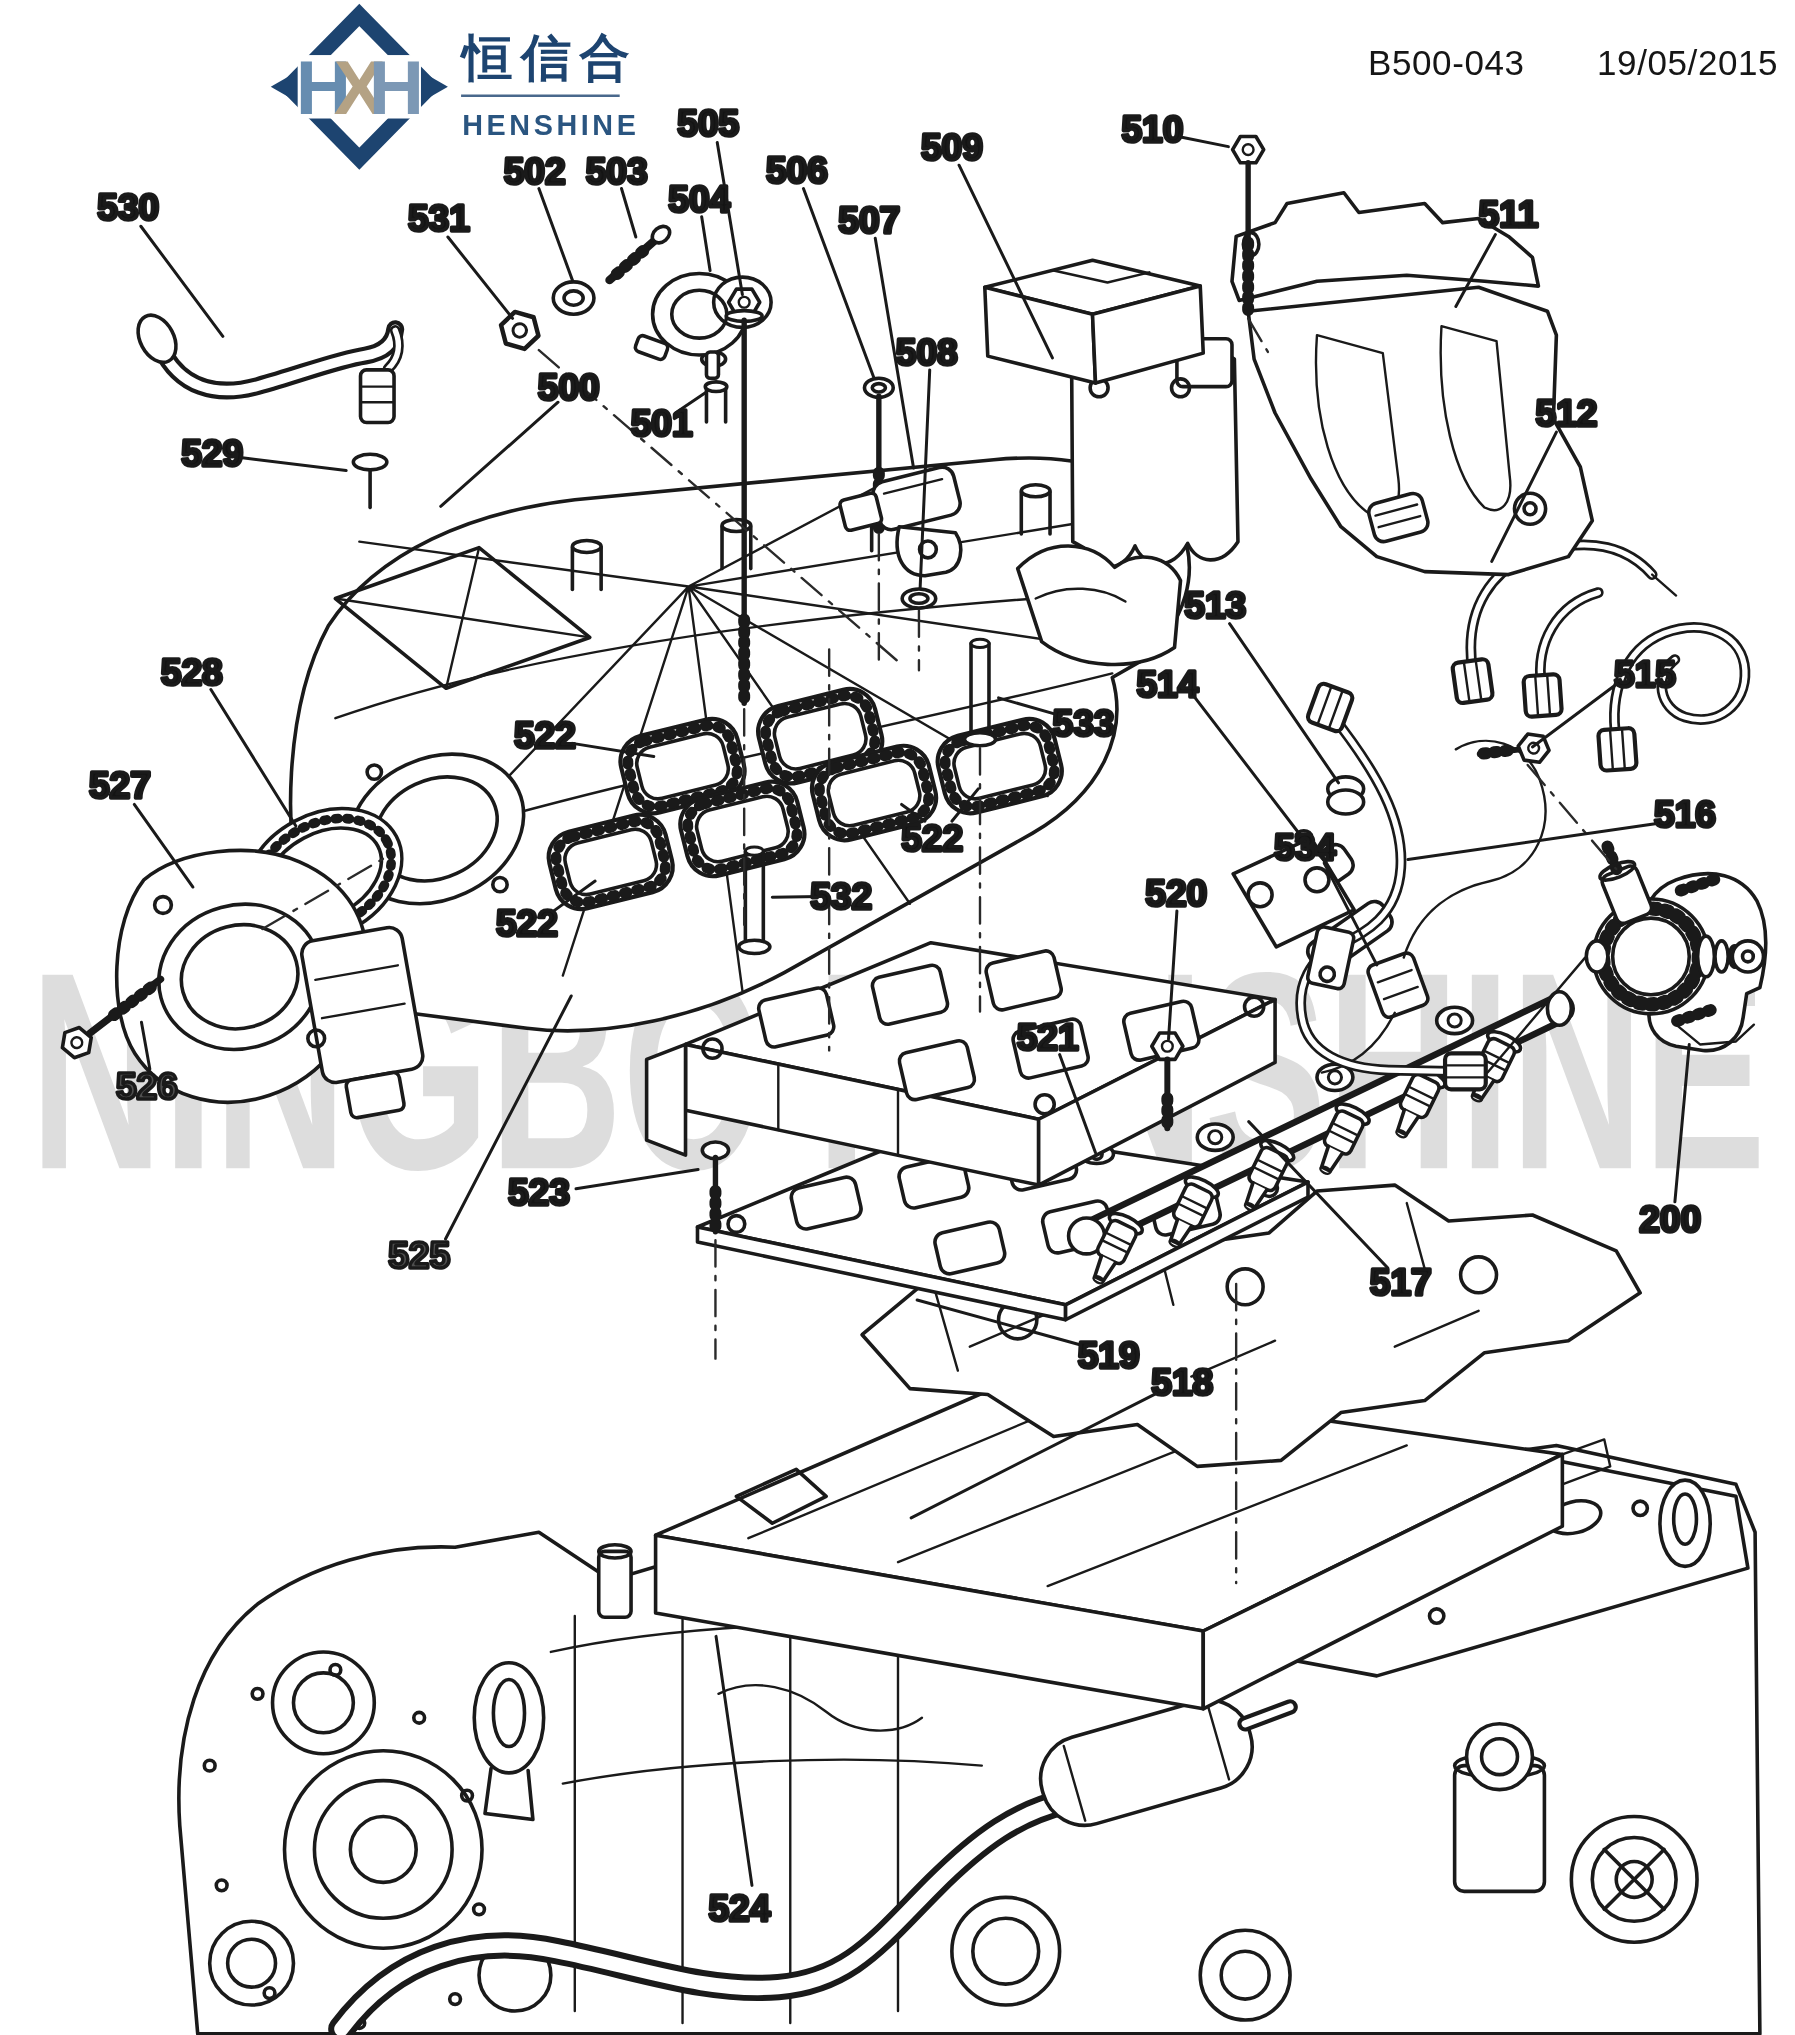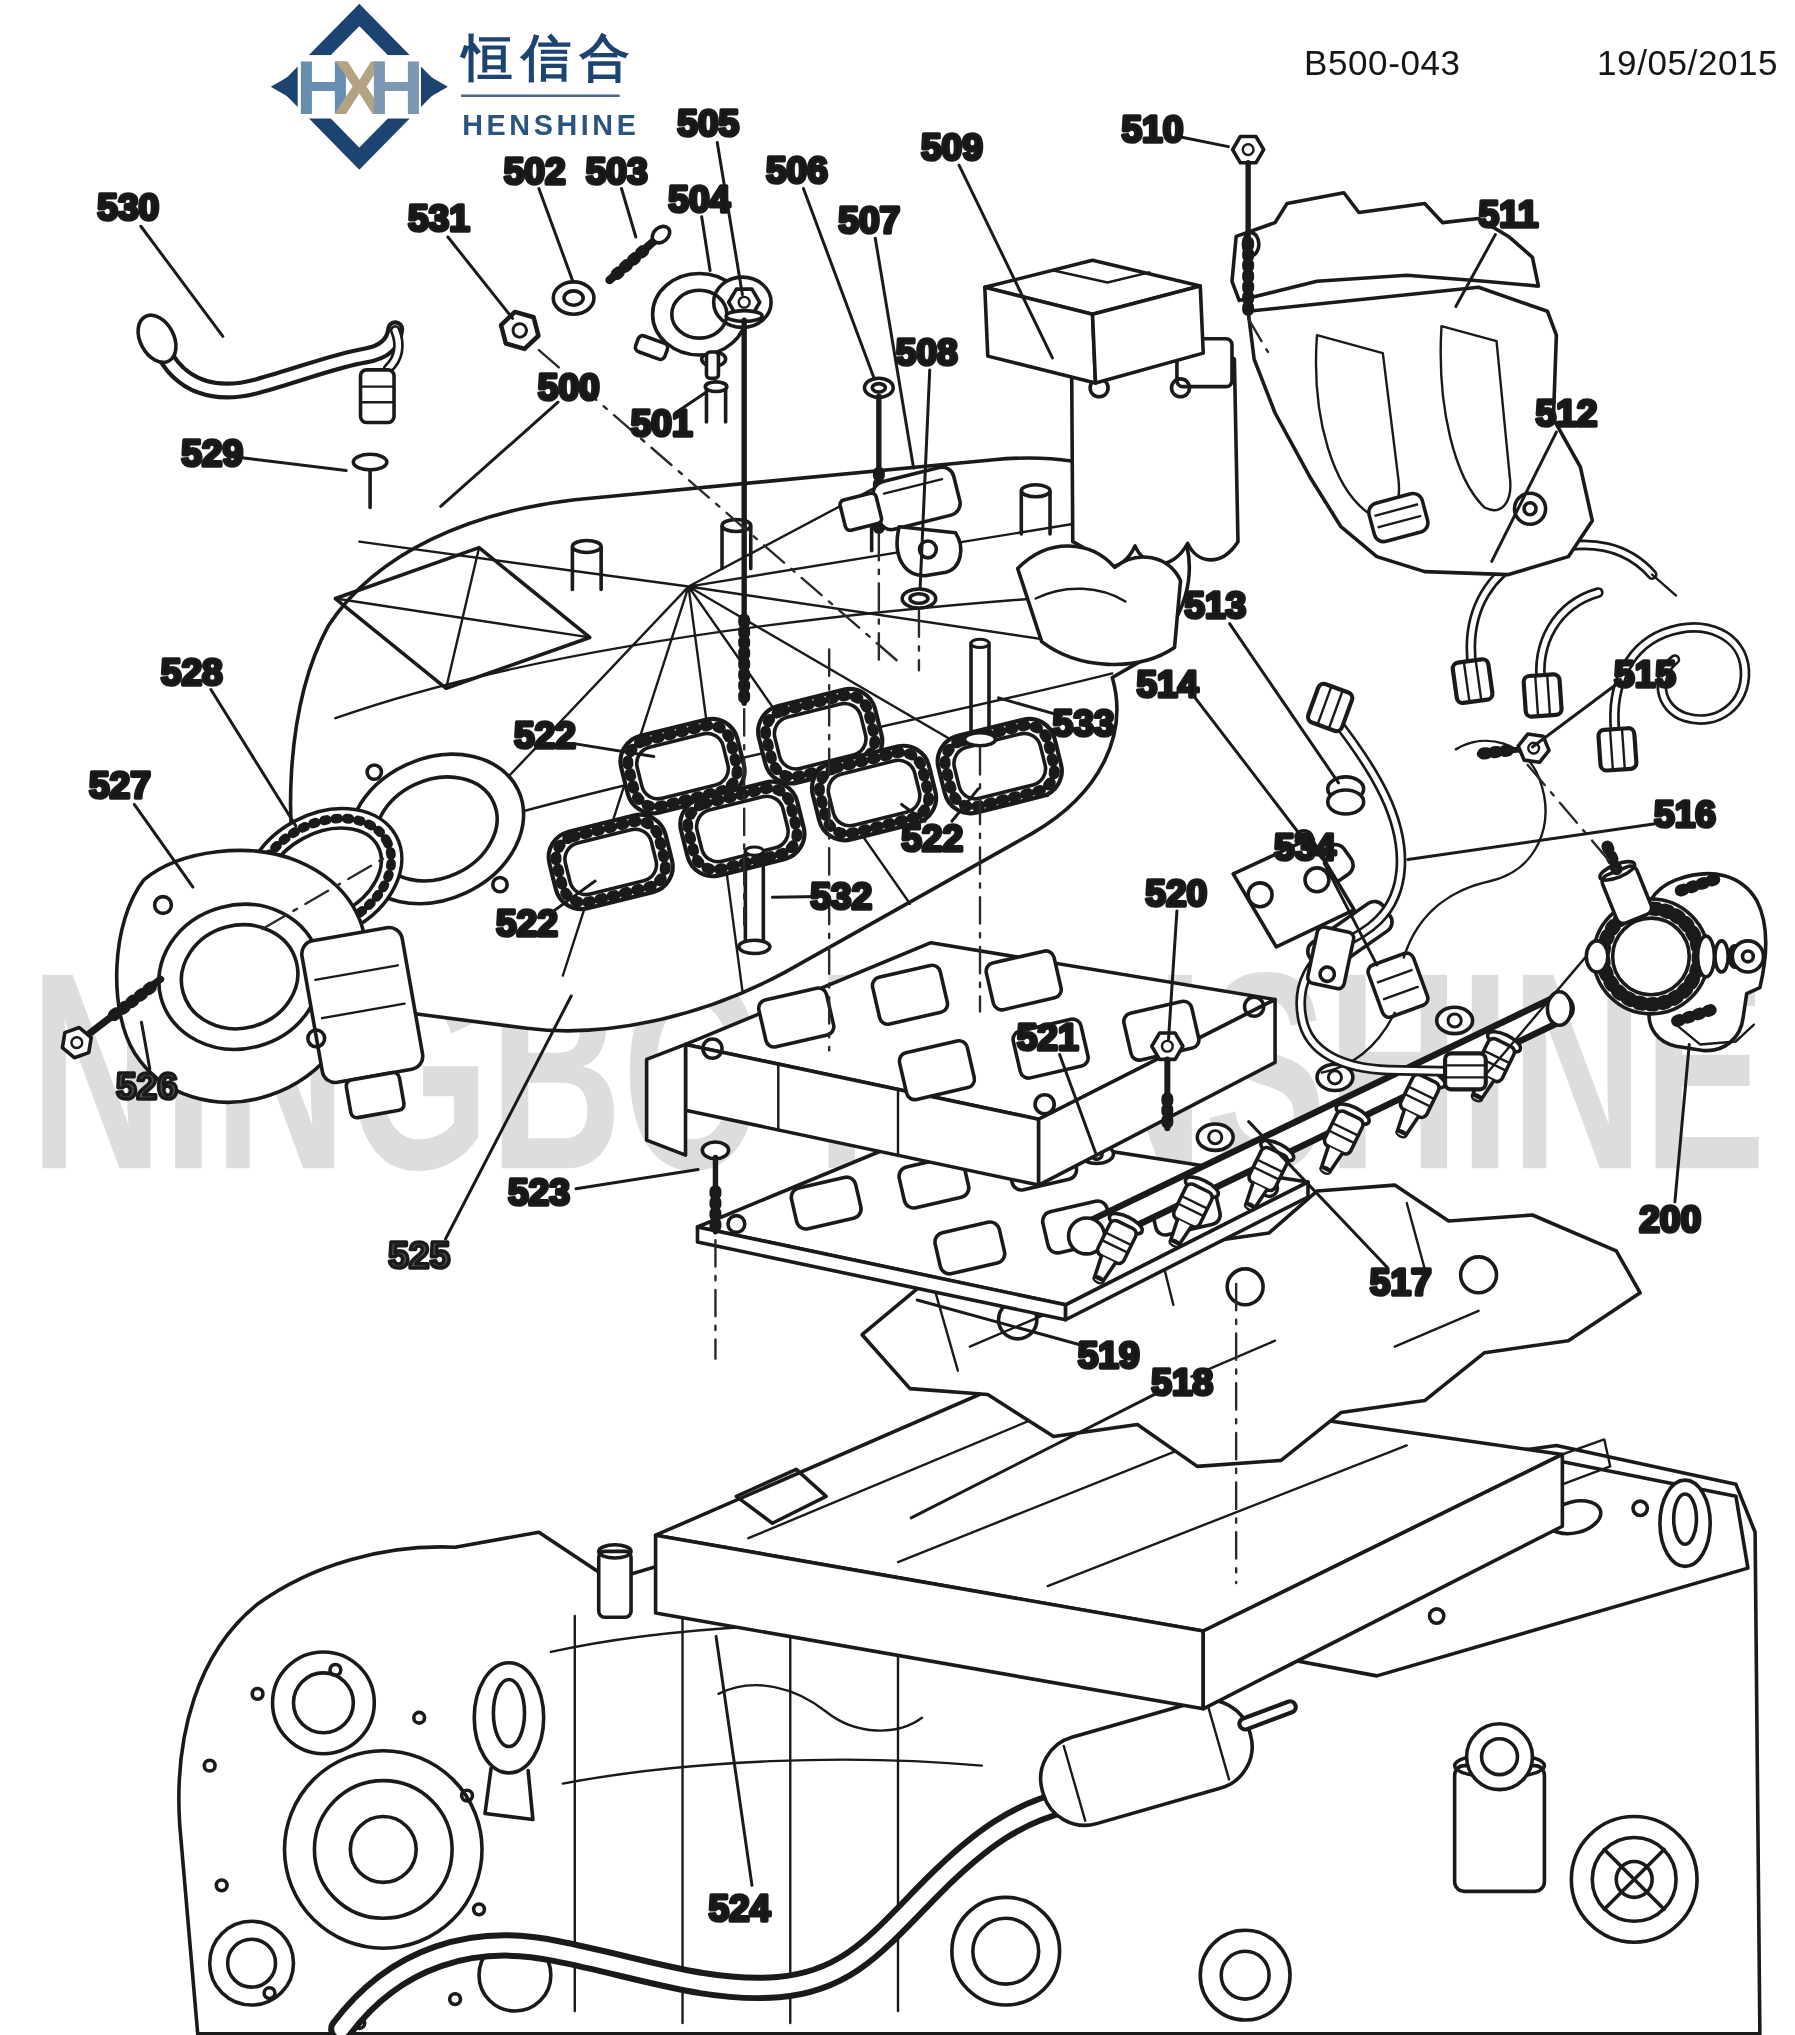--- a/index.html
+++ b/index.html
@@ -1,18 +1,18 @@
 <!DOCTYPE html>
 <html style="font-size:9.6px"><head>
 <meta charset="utf-8">
 <style>
   html,body{margin:0;padding:0;background:#ffffff;}
   .page{position:relative;width:1796px;height:2035px;background:#ffffff;overflow:hidden;
         font-family:"Liberation Sans",sans-serif;}
-  .hdr-code{position:absolute;top:43px;left:1304px;width:216px;font-size:35px;color:#161616;
+  .hdr-code{position:absolute;top:43px;left:1368px;width:216px;font-size:35px;color:#161616;
             letter-spacing:0.6px;}
   .hdr-date{position:absolute;top:43px;left:1597px;width:216px;font-size:35px;color:#161616;
             letter-spacing:0.6px;}
   svg text{font-family:"Liberation Sans",sans-serif;}
   .callout{font-size:62px;font-weight:bold;fill:#141414;text-anchor:middle;}
   .callout.muted{fill:#4f4f4f;}
   .leader{stroke:#1a1a1a;stroke-width:5;fill:none;}
   .axis{stroke:#2a2a2a;stroke-width:4;fill:none;stroke-dasharray:44 16 7 16;}
   .art{stroke:#1a1a1a;fill:none;stroke-width:6;stroke-linecap:round;stroke-linejoin:round;}
   .art .w{fill:#ffffff;}

